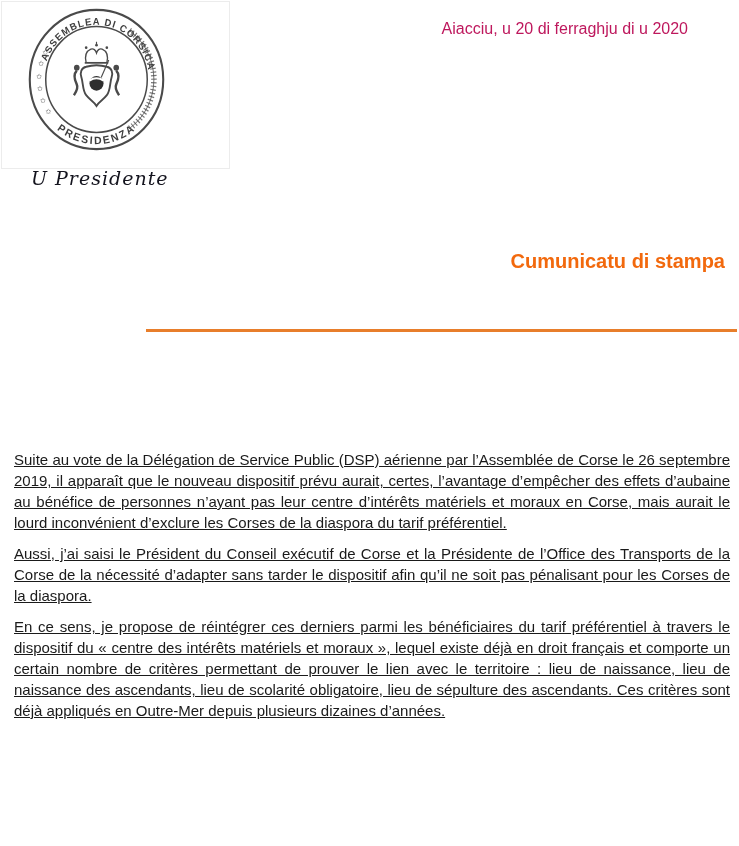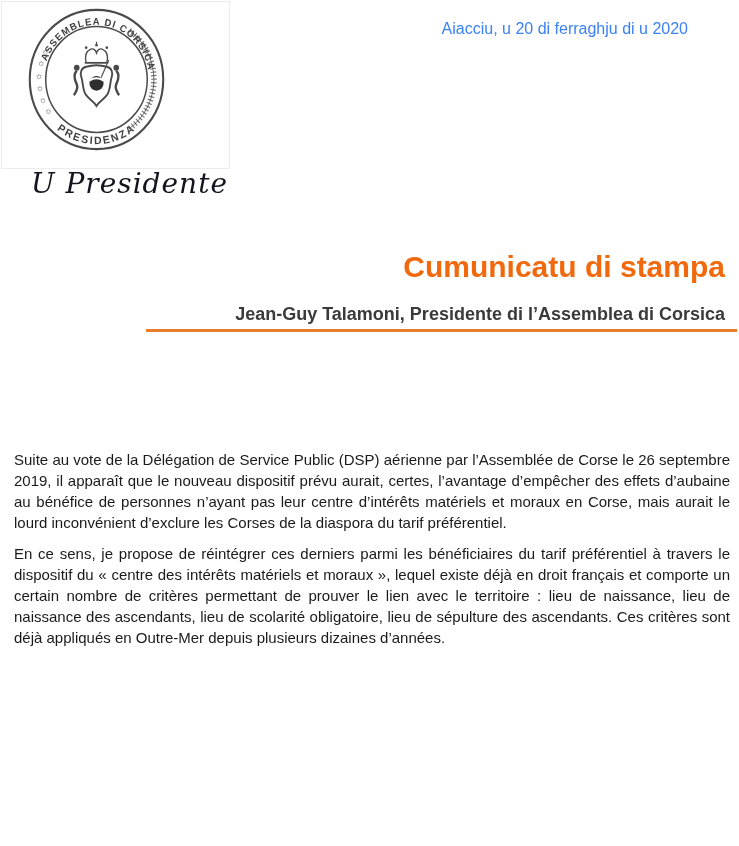--- a/index.html
+++ b/index.html
@@ -24,31 +24,31 @@
     border:1px solid #ececec;
   }
   .seal{position:absolute;left:26px;top:6px;}
   .s-line{stroke:var(--seal);fill:none;}
   .s-fill{fill:var(--seal);}
   .s-text{fill:#3E3E3E;font-family:"Liberation Sans",sans-serif;font-weight:bold;}
   .signature-script{
     position:absolute;left:31px;top:167px;
     font-family:"DejaVu Serif",serif;
     font-style:italic;
-    font-size:28px;
+    font-size:19px;
     color:#14141e;
     letter-spacing:1px;
   }
   .dateline{
     position:absolute;top:20px;right:51px;
-    font-size:16px;color:#3b82f6;
+    font-size:16px;color:#be185d;
   }
   .press-title{
     position:absolute;top:250px;right:14px;
-    font-size:30px;font-weight:bold;
+    font-size:20px;font-weight:bold;
     color:var(--accent);
     letter-spacing:0px;
   }
   .author-line{
     position:absolute;top:304px;right:14px;
     font-size:18px;font-weight:bold;
     color:var(--subtitle-text);
   }
   .rule{
     position:absolute;top:329px;left:146px;right:2px;height:3px;
@@ -62,20 +62,21 @@
   }
   .body-text{
     position:absolute;top:449px;left:14px;right:9px;
   }
   .body-text p{
     font-size:15px;
     line-height:21px;
     text-align:justify;
     color:var(--body-text);
     margin:0 0 10px 0;
+    text-decoration:underline;
   }
 </style>
 </head>
 <body>
 
 <div class="page">
 
   <div class="logo-frame"></div>
 
   <svg class="seal" width="141" height="147" viewBox="0 0 150 150" preserveAspectRatio="none">
@@ -138,23 +139,23 @@
       </g>
     </g>
   </svg>
 
   <div class="signature-script">U Presidente</div>
 
   <div class="dateline">Aiacciu, u 20 di ferraghju di u 2020</div>
 
   <div class="press-title">Cumunicatu di stampa</div>
 
-  <div class="author-line">Jean-Guy Talamoni, Presidente di l’Assemblea di Corsica</div>
 
   <div class="rule"></div>
 
 
   <div class="body-text">
     <p>Suite au vote de la Délégation de Service Public (DSP) aérienne par l’Assemblée de Corse le 26 septembre 2019, il apparaît que le nouveau dispositif prévu aurait, certes, l’avantage d’empêcher des effets d’aubaine au bénéfice de personnes n’ayant pas leur centre d’intérêts matériels et moraux en Corse, mais aurait le lourd inconvénient d’exclure les Corses de la diaspora du tarif préférentiel.</p>
+    <p>Aussi, j’ai saisi le Président du Conseil exécutif de Corse et la Présidente de l’Office des Transports de la Corse de la nécessité d’adapter sans tarder le dispositif afin qu’il ne soit pas pénalisant pour les Corses de la diaspora.</p>
     <p>En ce sens, je propose de réintégrer ces derniers parmi les bénéficiaires du tarif préférentiel à travers le dispositif du « centre des intérêts matériels et moraux », lequel existe déjà en droit français et comporte un certain nombre de critères permettant de prouver le lien avec le territoire : lieu de naissance, lieu de naissance des ascendants, lieu de scolarité obligatoire, lieu de sépulture des ascendants. Ces critères sont déjà appliqués en Outre-Mer depuis plusieurs dizaines d’années.</p>
   </div>
 
 </div>
 
 </body></html>

